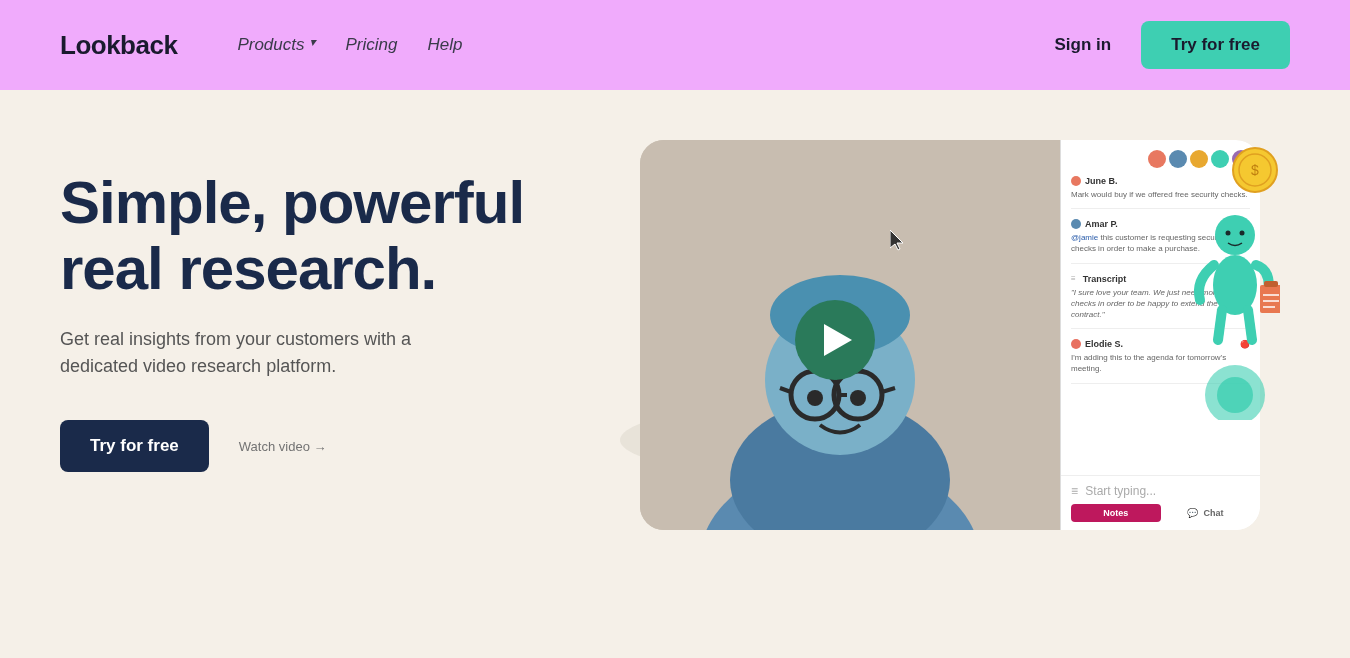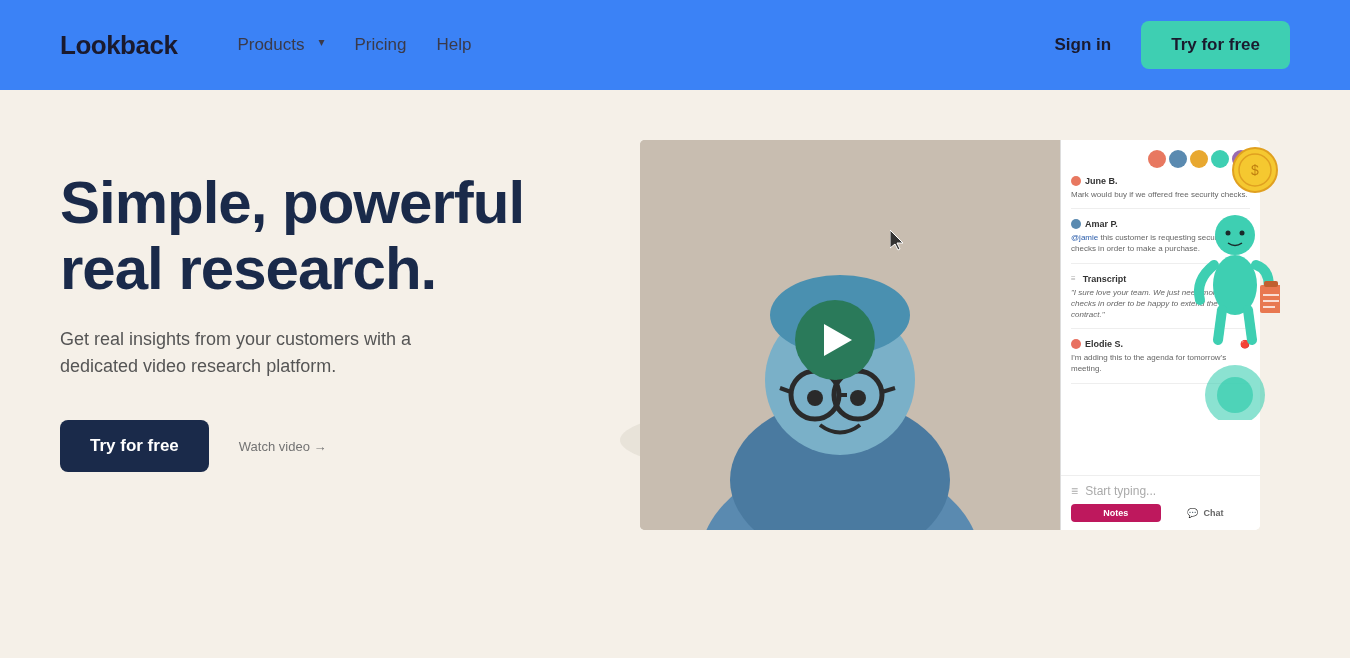--- a/index.html
+++ b/index.html
@@ -11,21 +11,21 @@
       overflow: hidden;
       position: relative;
     }
 
     
     nav {
       display: flex;
       align-items: center;
       padding: 0 60px;
       height: 90px;
-      background: #3b82f6;
+      background: #f0abfc;
     }
     .logo {
       font-size: 26px;
       font-weight: 800;
       color: #1a1a2e;
       letter-spacing: -0.5px;
       margin-right: 60px;
     }
     .nav-links {
       display: flex;
@@ -33,21 +33,22 @@
       gap: 30px;
       flex: 1;
     }
     .nav-link {
       font-size: 17px;
       color: #3a3a4a;
       text-decoration: none;
       cursor: pointer;
       display: flex;
       align-items: flex-start;
-      gap: 14px;
+      gap: 5px;
+      font-style: italic;
     }
     .nav-link .chevron {
       font-size: 12px;
     }
     .nav-actions {
       display: flex;
       align-items: center;
       gap: 30px;
     }
     .sign-in-btn {
@@ -131,21 +132,21 @@
     }
 
     
     .main-panel {
       position: absolute;
       left: 60px;
       top: 30px;
       width: 620px;
       height: 390px;
       background: #e8e0d4;
-      border-radius: 5px;
+      border-radius: 24px;
       overflow: hidden;
     }
 
     
     .video-area {
       position: absolute;
       left: 0;
       top: 0;
       width: 420px;
       height: 390px;

